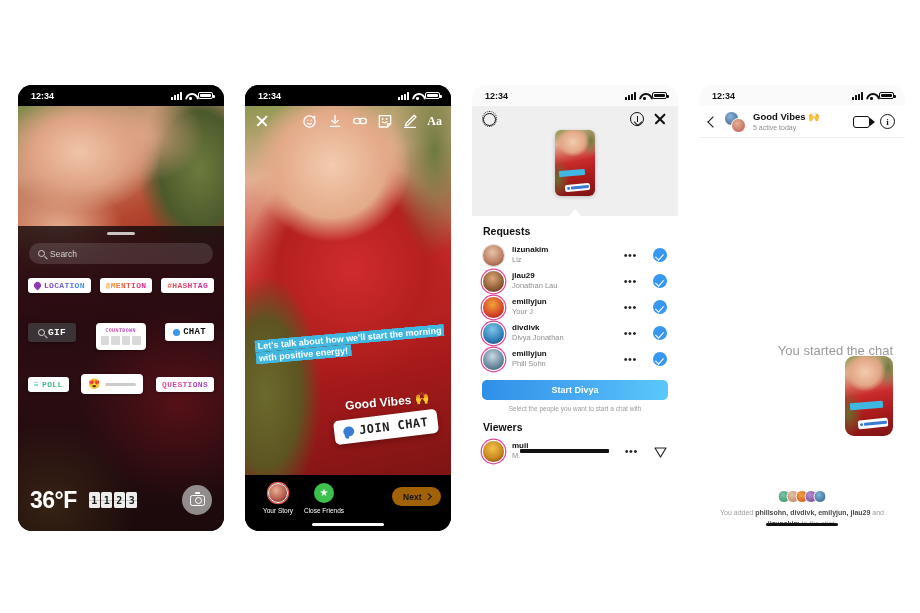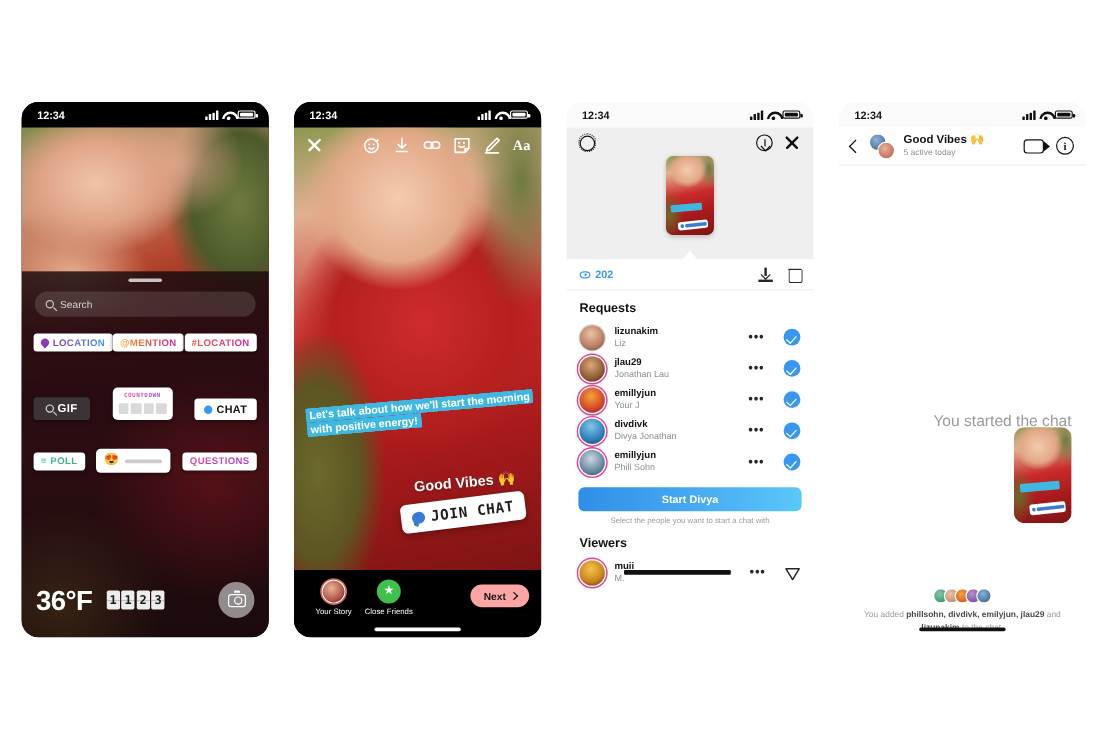--- a/index.html
+++ b/index.html
@@ -89,25 +89,25 @@
     border-radius:11px; background:rgba(255,255,255,.13);
     display:flex; align-items:center; gap:5px; padding:0 9px;
     font-size:8.5px; color:#d8d2d2;
   }
   .mag { width:7px;height:7px;border:1.1px solid #cfc8c8;border-radius:50%;position:relative;flex:0 0 auto;}
   .mag::after{content:"";position:absolute;right:-3px;bottom:-2px;width:3.5px;height:1.1px;background:#cfc8c8;transform:rotate(45deg);}
 
   .stk-rows { position:absolute; left:0; right:0; top:52px; padding:0 10px; }
   .stk-row { display:flex; align-items:center; justify-content:space-between; }
   .stk-row.r1 { margin-bottom:30px; }
-  .stk-row.r2 { margin-bottom:24px; align-items:flex-end; }
+  .stk-row.r2 { margin-bottom:24px; align-items:flex-start; }
   .chip {
     background:#fff; border-radius:3px; padding:3px 6px;
     font-size:8px; font-weight:bold; letter-spacing:.3px;
-    font-family:Liberation Sans, sans-serif;
+    font-family:Liberation Mono, monospace;
     display:inline-flex; align-items:center; gap:3px;
     box-shadow:0 1px 3px rgba(0,0,0,.35);
     white-space:nowrap;
   }
   .grad-loc { background:linear-gradient(90deg,#8b3ab8,#3897f0); -webkit-background-clip:text; background-clip:text; color:transparent; }
   .grad-men { background:linear-gradient(90deg,#f5a623,#e8553e,#d6249f); -webkit-background-clip:text; background-clip:text; color:transparent; }
   .grad-hash{ background:linear-gradient(90deg,#e8553e,#d6249f); -webkit-background-clip:text; background-clip:text; color:transparent; }
   .grad-poll{ background:linear-gradient(90deg,#3ab8a0,#39b36a); -webkit-background-clip:text; background-clip:text; color:transparent; }
   .grad-ques{ background:linear-gradient(90deg,#e34a8c,#a241d6); -webkit-background-clip:text; background-clip:text; color:transparent; }
   .pin { width:7px;height:7px;border-radius:50% 50% 50% 0; background:#8b3ab8; transform:rotate(-45deg); flex:0 0 auto;}
@@ -196,21 +196,21 @@
     width:20px;height:20px;border-radius:50%;margin:0 auto;
     background:radial-gradient(circle at 40% 35%,#e8b295,#b5564a 60%,#3a1f18);
     border:1.6px solid #fff; box-shadow:0 0 0 1.2px #e8554e;
   }
   .share-opt .cf {
     width:20px;height:20px;border-radius:50%;margin:0 auto;background:#3ec04c;
     display:flex;align-items:center;justify-content:center;color:#fff;font-size:10px;line-height:1;
   }
   .share-opt .nm { font-size:6.5px;color:#fff;margin-top:4px;}
   .next-btn {
-    margin-left:auto; margin-top:4px; background:#fca5a5; color:#111;
+    margin-left:auto; margin-top:4px; background:#a16207; color:#111;
     border-radius:12px; padding:4px 11px; font-size:8.5px; font-weight:bold;
     display:flex;align-items:center;gap:4px; height:19px;
   }
   .chev { width:4.5px;height:4.5px;border-right:1.3px solid #111;border-top:1.3px solid #111;transform:rotate(45deg);}
   .home-ind { position:absolute;left:50%;transform:translateX(-50%);bottom:5px;width:72px;height:3px;
     border-radius:2px;background:#fff; z-index:35;}
   .home-ind.dk { background:#111; }
 
   
   .p3 { background:#fff; }
@@ -365,21 +365,21 @@
       <div class="stk-rows">
         <div class="stk-row r1">
           <span class="chip">
             <span class="pin"></span>
             <span class="grad-loc">LOCATION</span>
           </span>
           <span class="chip">
             <span class="grad-men">@MENTION</span>
           </span>
           <span class="chip">
-            <span class="grad-hash">#LOCATION</span>
+            <span class="grad-hash">#HASHTAG</span>
           </span>
         </div>
 
         <div class="stk-row r2">
           <span class="chip gif">
             <span class="mag" style="border-color:#ddd"></span>
             <span>GIF</span>
           </span>
           <span class="countdown">
             <div class="lbl">COUNTDOWN</div>
@@ -538,32 +538,20 @@
         <div class="photo"></div>
         <div class="mini-txt"></div>
         <div class="mini-join">
             <i></i>
             <b></b>
           </div>
       </div>
       <div class="notch"></div>
     </div>
 
-    <div class="stats-row">
-      <span class="views">
-        <span class="eye"></span>
-        <span>202</span>
-      </span>
-      <span class="stats-acts">
-        <span class="dl-ic">
-            <span class="dl-base"></span>
-          </span>
-        <span class="trash"></span>
-      </span>
-    </div>
 
     <div class="sec-title">Requests</div>
 
     <div>
       <div class="u-row">
         <span class="u-av" style="background:radial-gradient(circle at 45% 35%,#e9c3a8,#b87a5e 62%,#5a3324);box-shadow:0 0 0 1px #ddd;"></span>
         <span class="u-mid">
             <span class="u-name" style="display:block">lizunakim</span>
         <span class="u-sub" style="display:block">Liz</span>
           </span>

